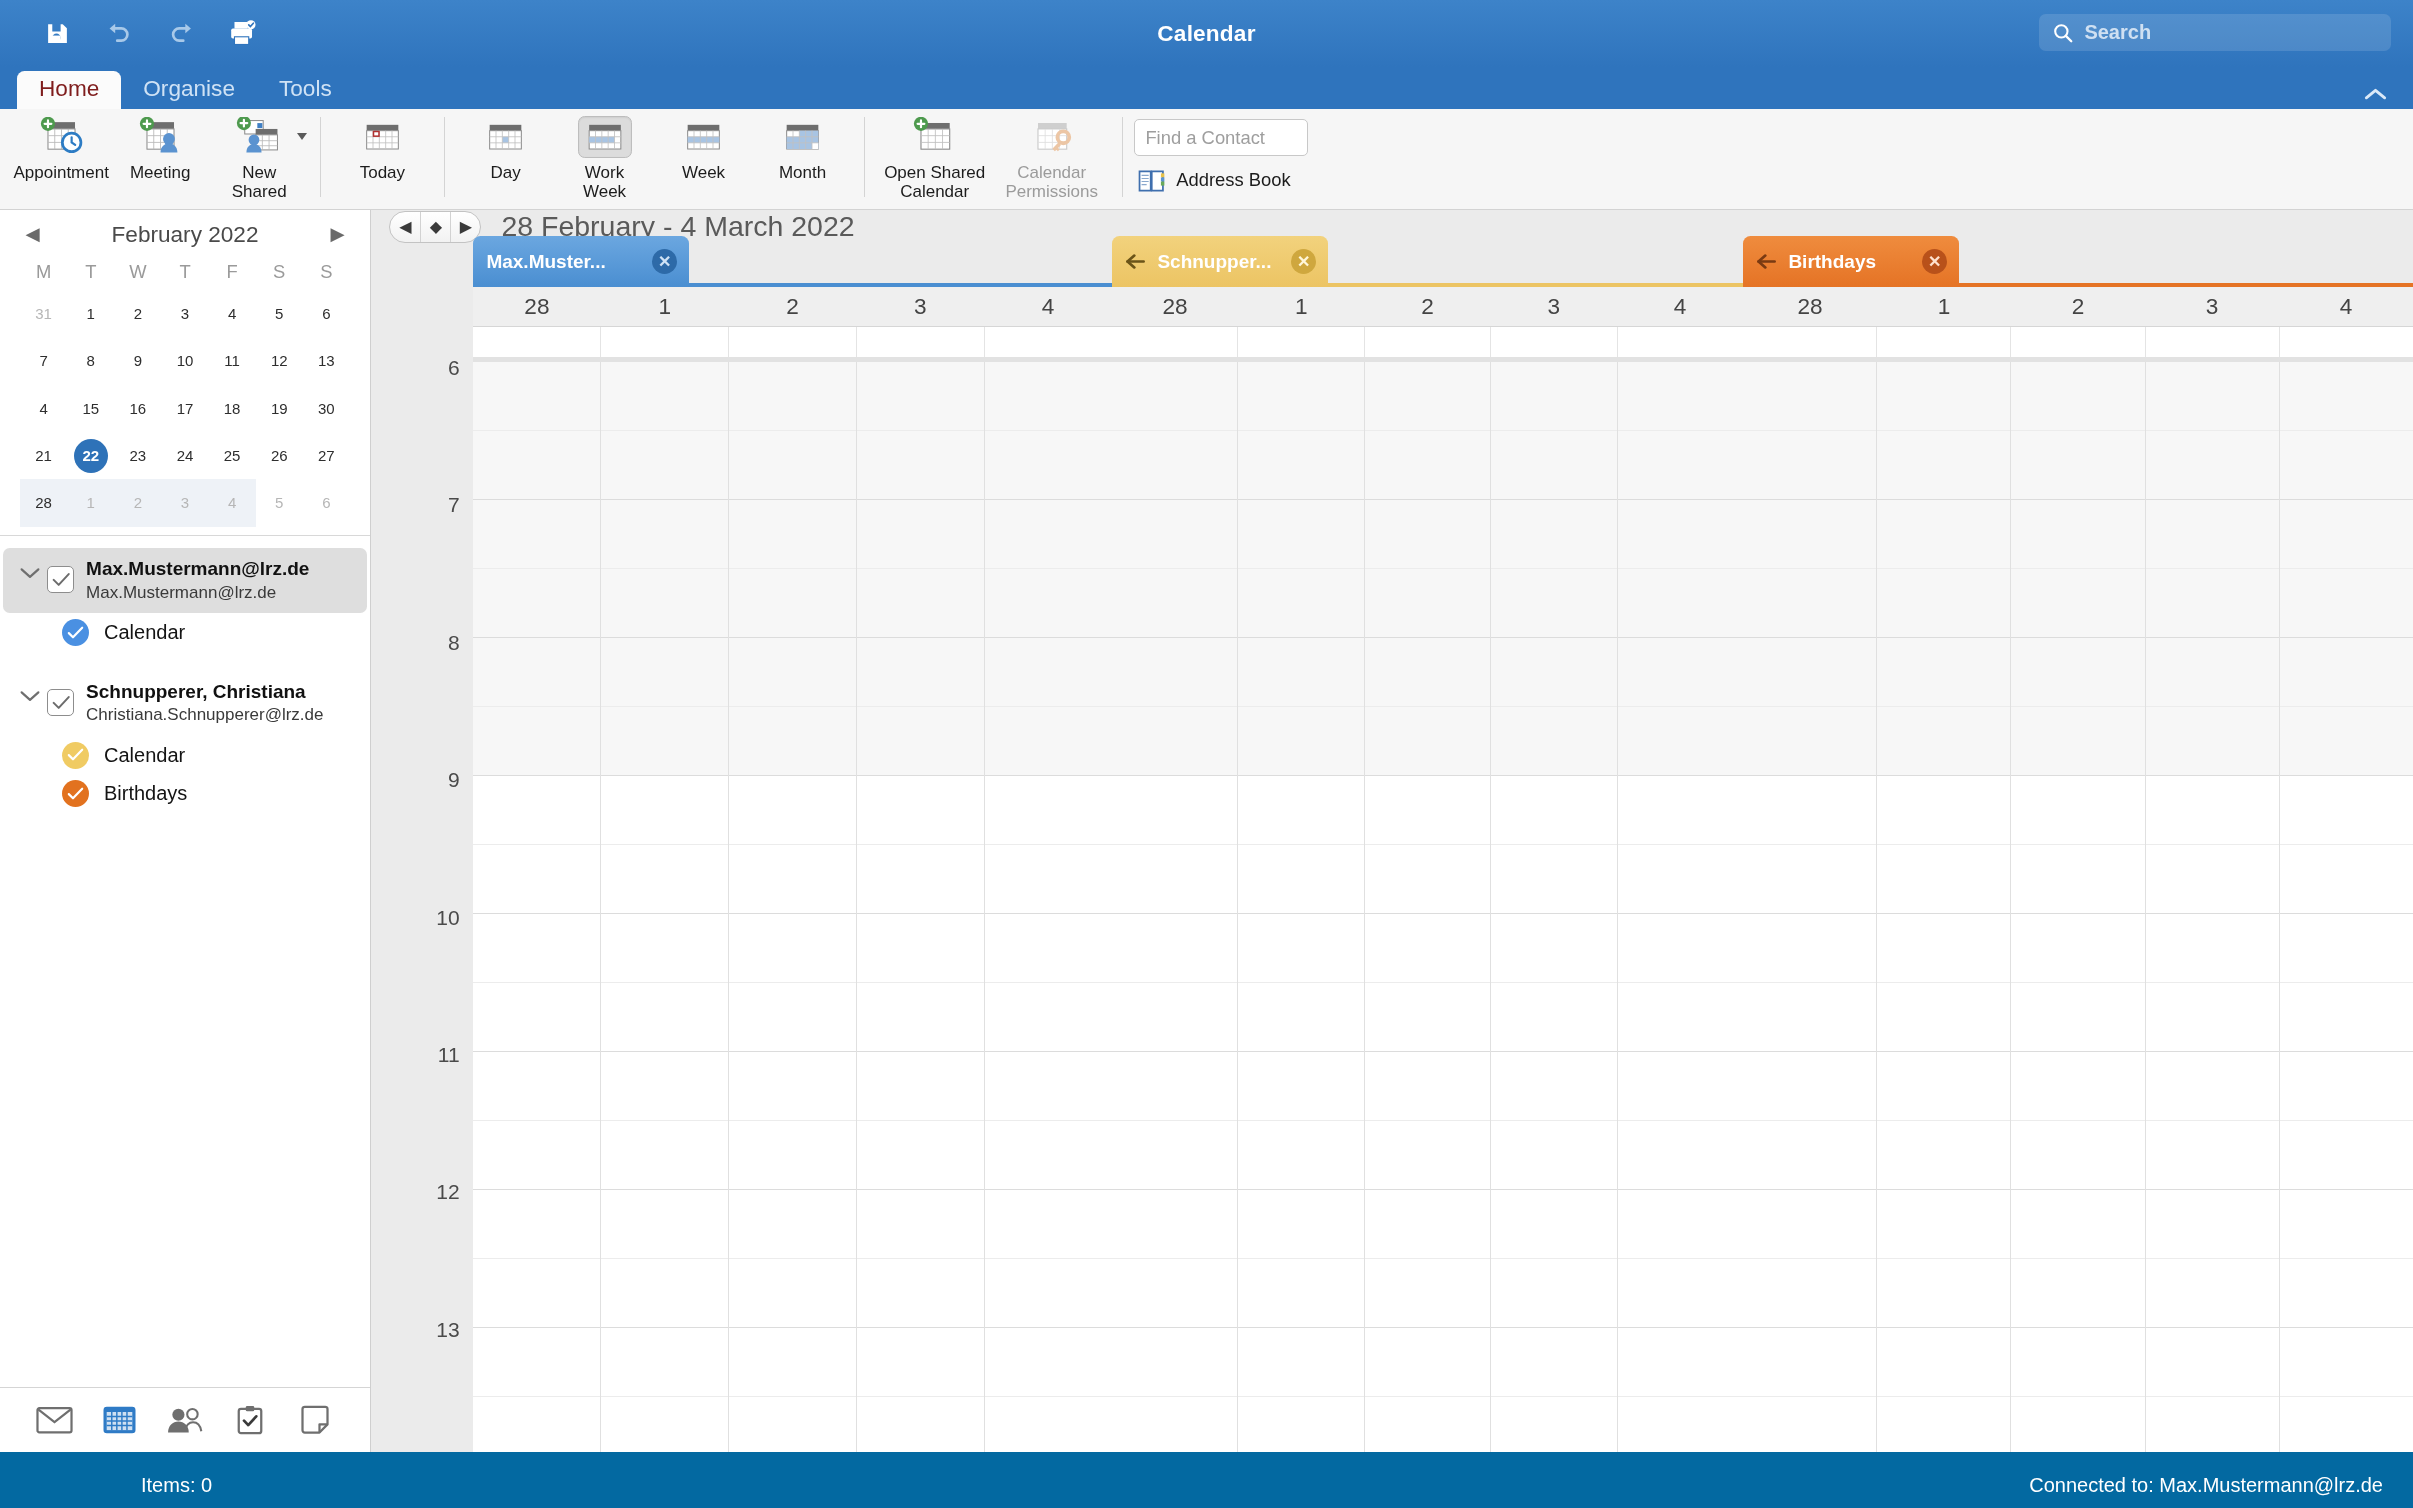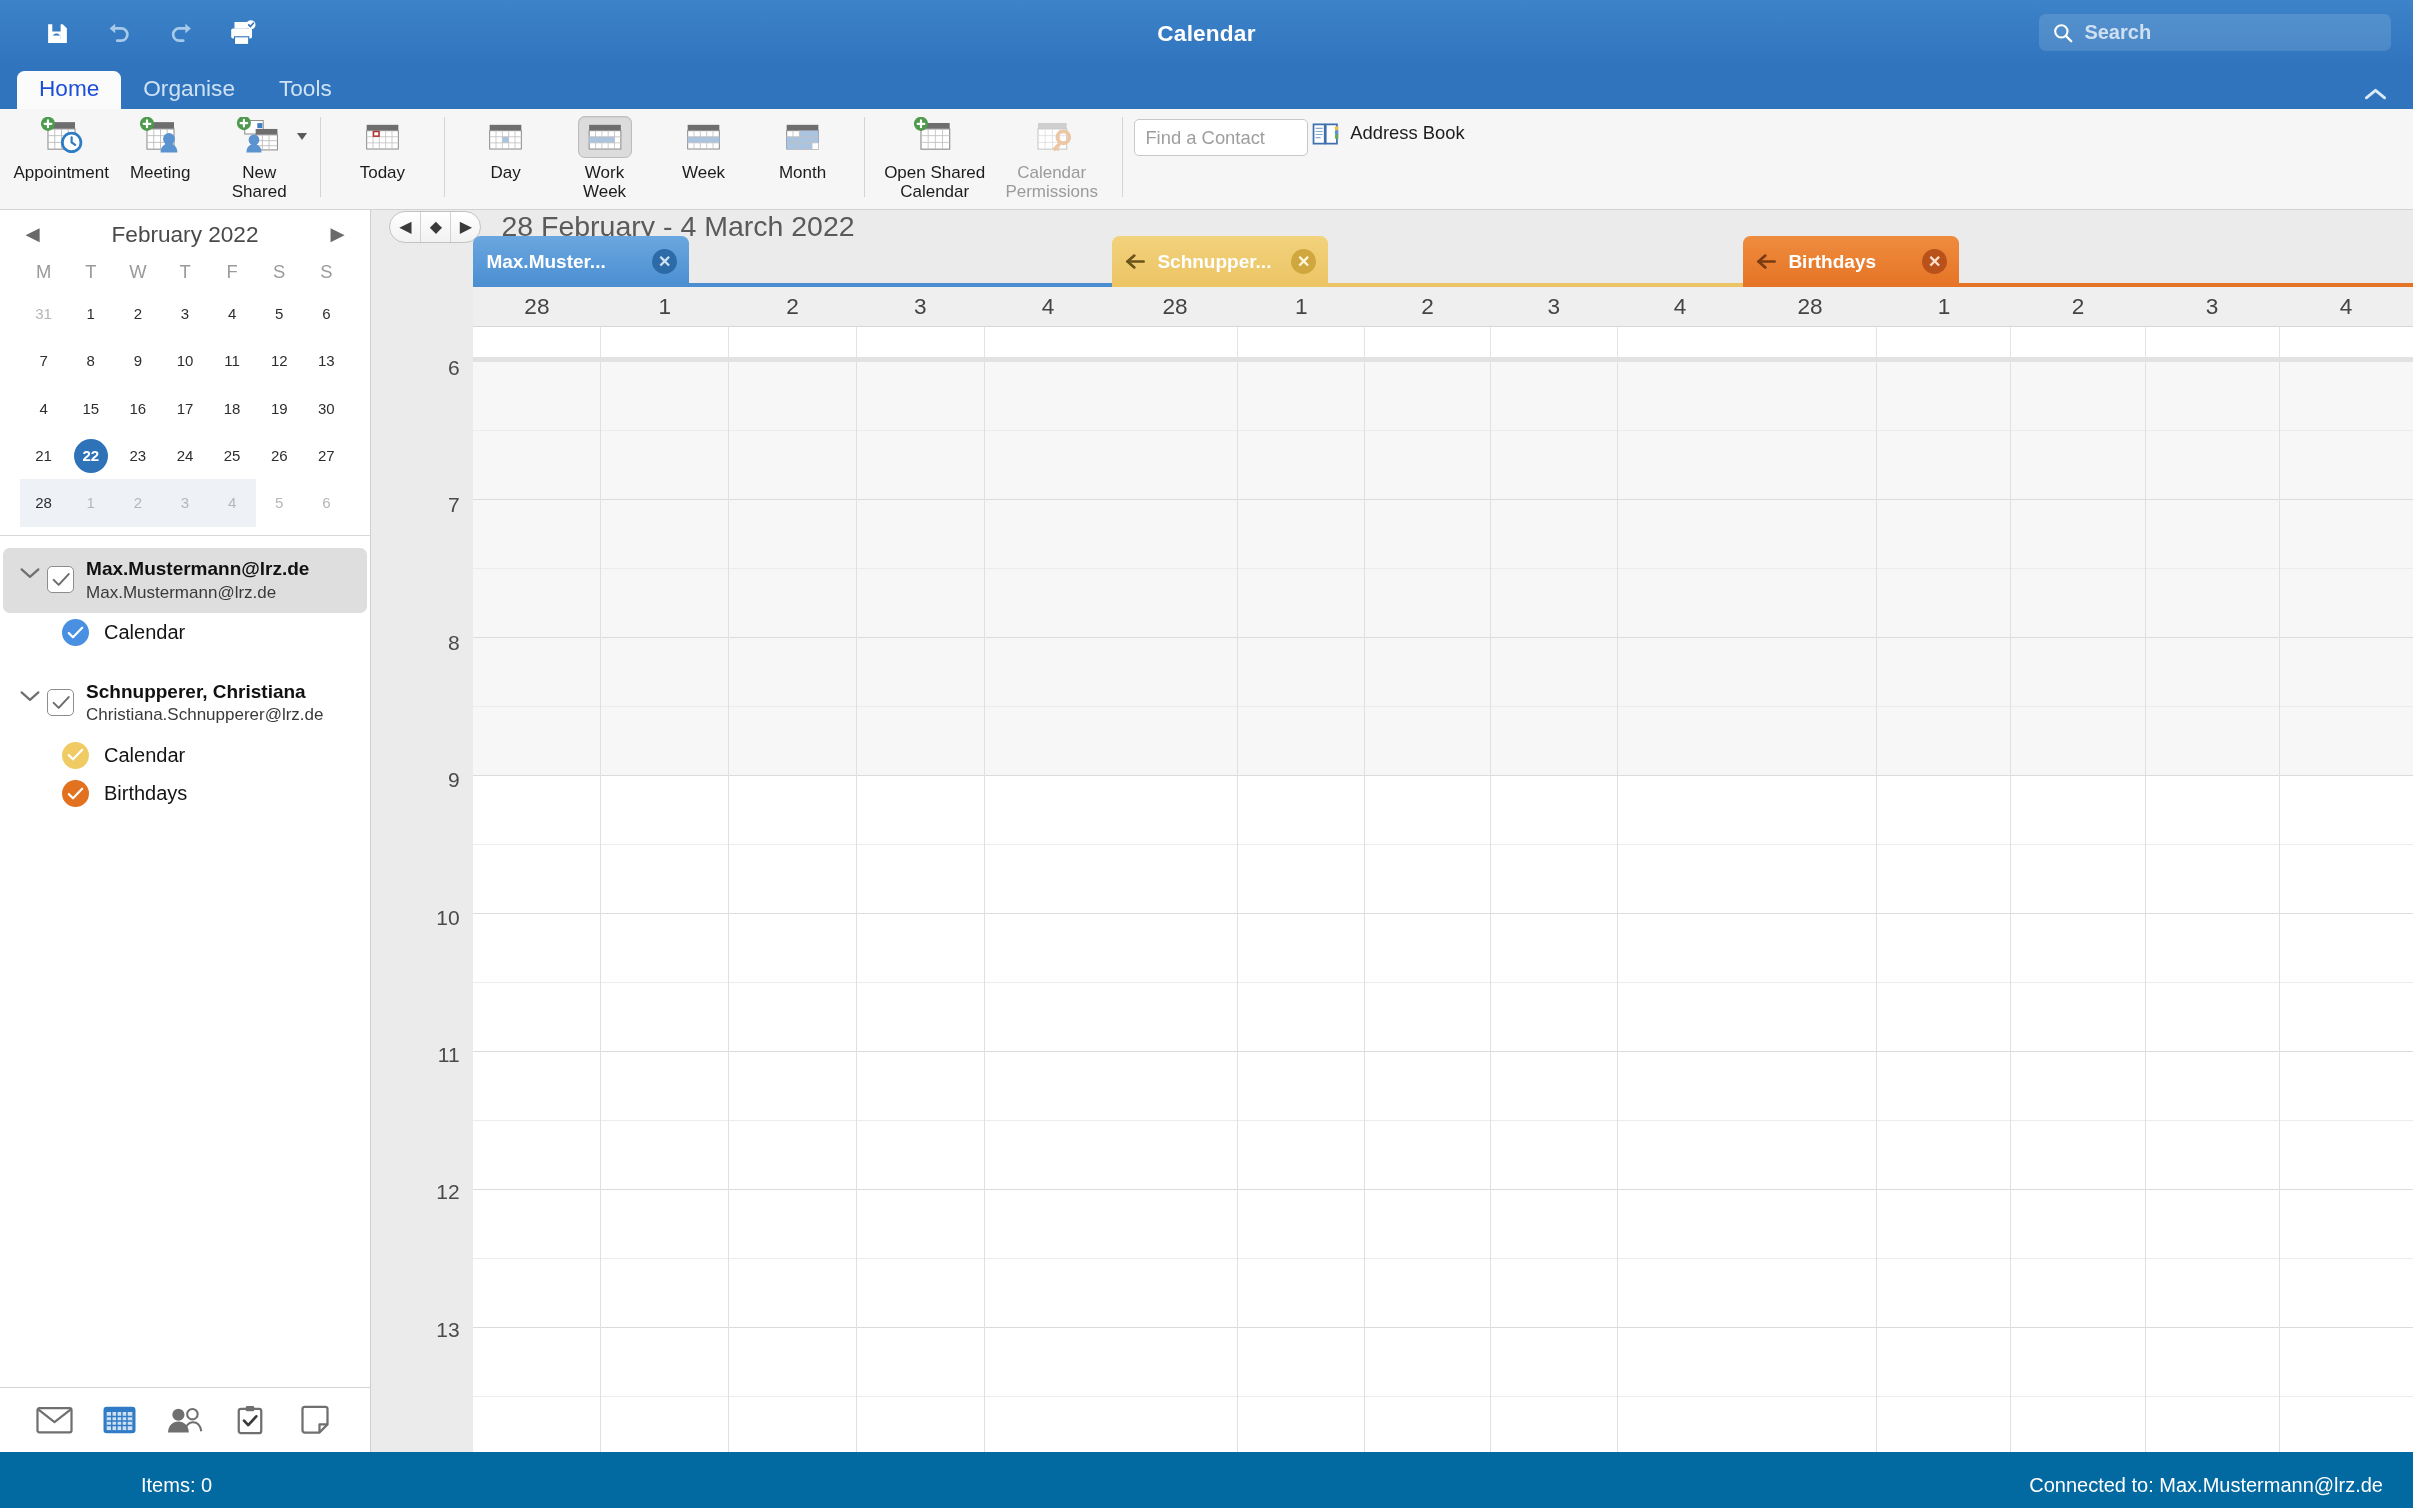--- a/index.html
+++ b/index.html
@@ -43,21 +43,21 @@
     display: flex; align-items: flex-end;
     padding-left: 17px;
     position: relative;
   }
   .rtab {
     font-size: 22.6px; color: #cfe2f5;
     padding: 6.7px 22px 8.4px 22px;
     border-radius: 7.5px 7.5px 0 0;
     line-height: 1;
   }
-  .rtab.active { background: #fbfbfb; color: #1d4ed8; font-weight: normal; }
+  .rtab.active { background: #fbfbfb; color: #7f1d1d; font-weight: normal; }
   .collapse-chevron {
     position: absolute; right: 25px; bottom: 7.5px;
     color: #dbe9f8; font-size: 23.5px; line-height: 1;
   }
 
   
   .ribbon {
     height: 101px;
     background: #f6f6f6;
     border-bottom: 0.8px solid #d3d3d3;
@@ -96,21 +96,21 @@
     border: 0.8px solid #c8c8c8; border-radius: 5px; background: #fff;
     display: flex; align-items: center; padding: 0 10px;
     margin-top: 10px;
     font-size: 18.4px; color: #9e9e9e;
   }
   .addrbook {
     display: flex; align-items: center; gap: 10px;
     margin-top: 11.7px; padding-left: 3.4px;
     font-size: 18.4px; color: #1c1c1c;
   }
-  .ribbon-right { display: flex; align-items: flex-start; }
+  .ribbon-right { display: flex; flex-direction: column; align-items: flex-start; }
 
   
   .body-wrap { display: flex; height: 1242px; }
 
   
   .sidebar {
     width: 452px; background: #ffffff;
     border-right: 0.8px solid #cfcfcf;
     display: flex; flex-direction: column;
   }

